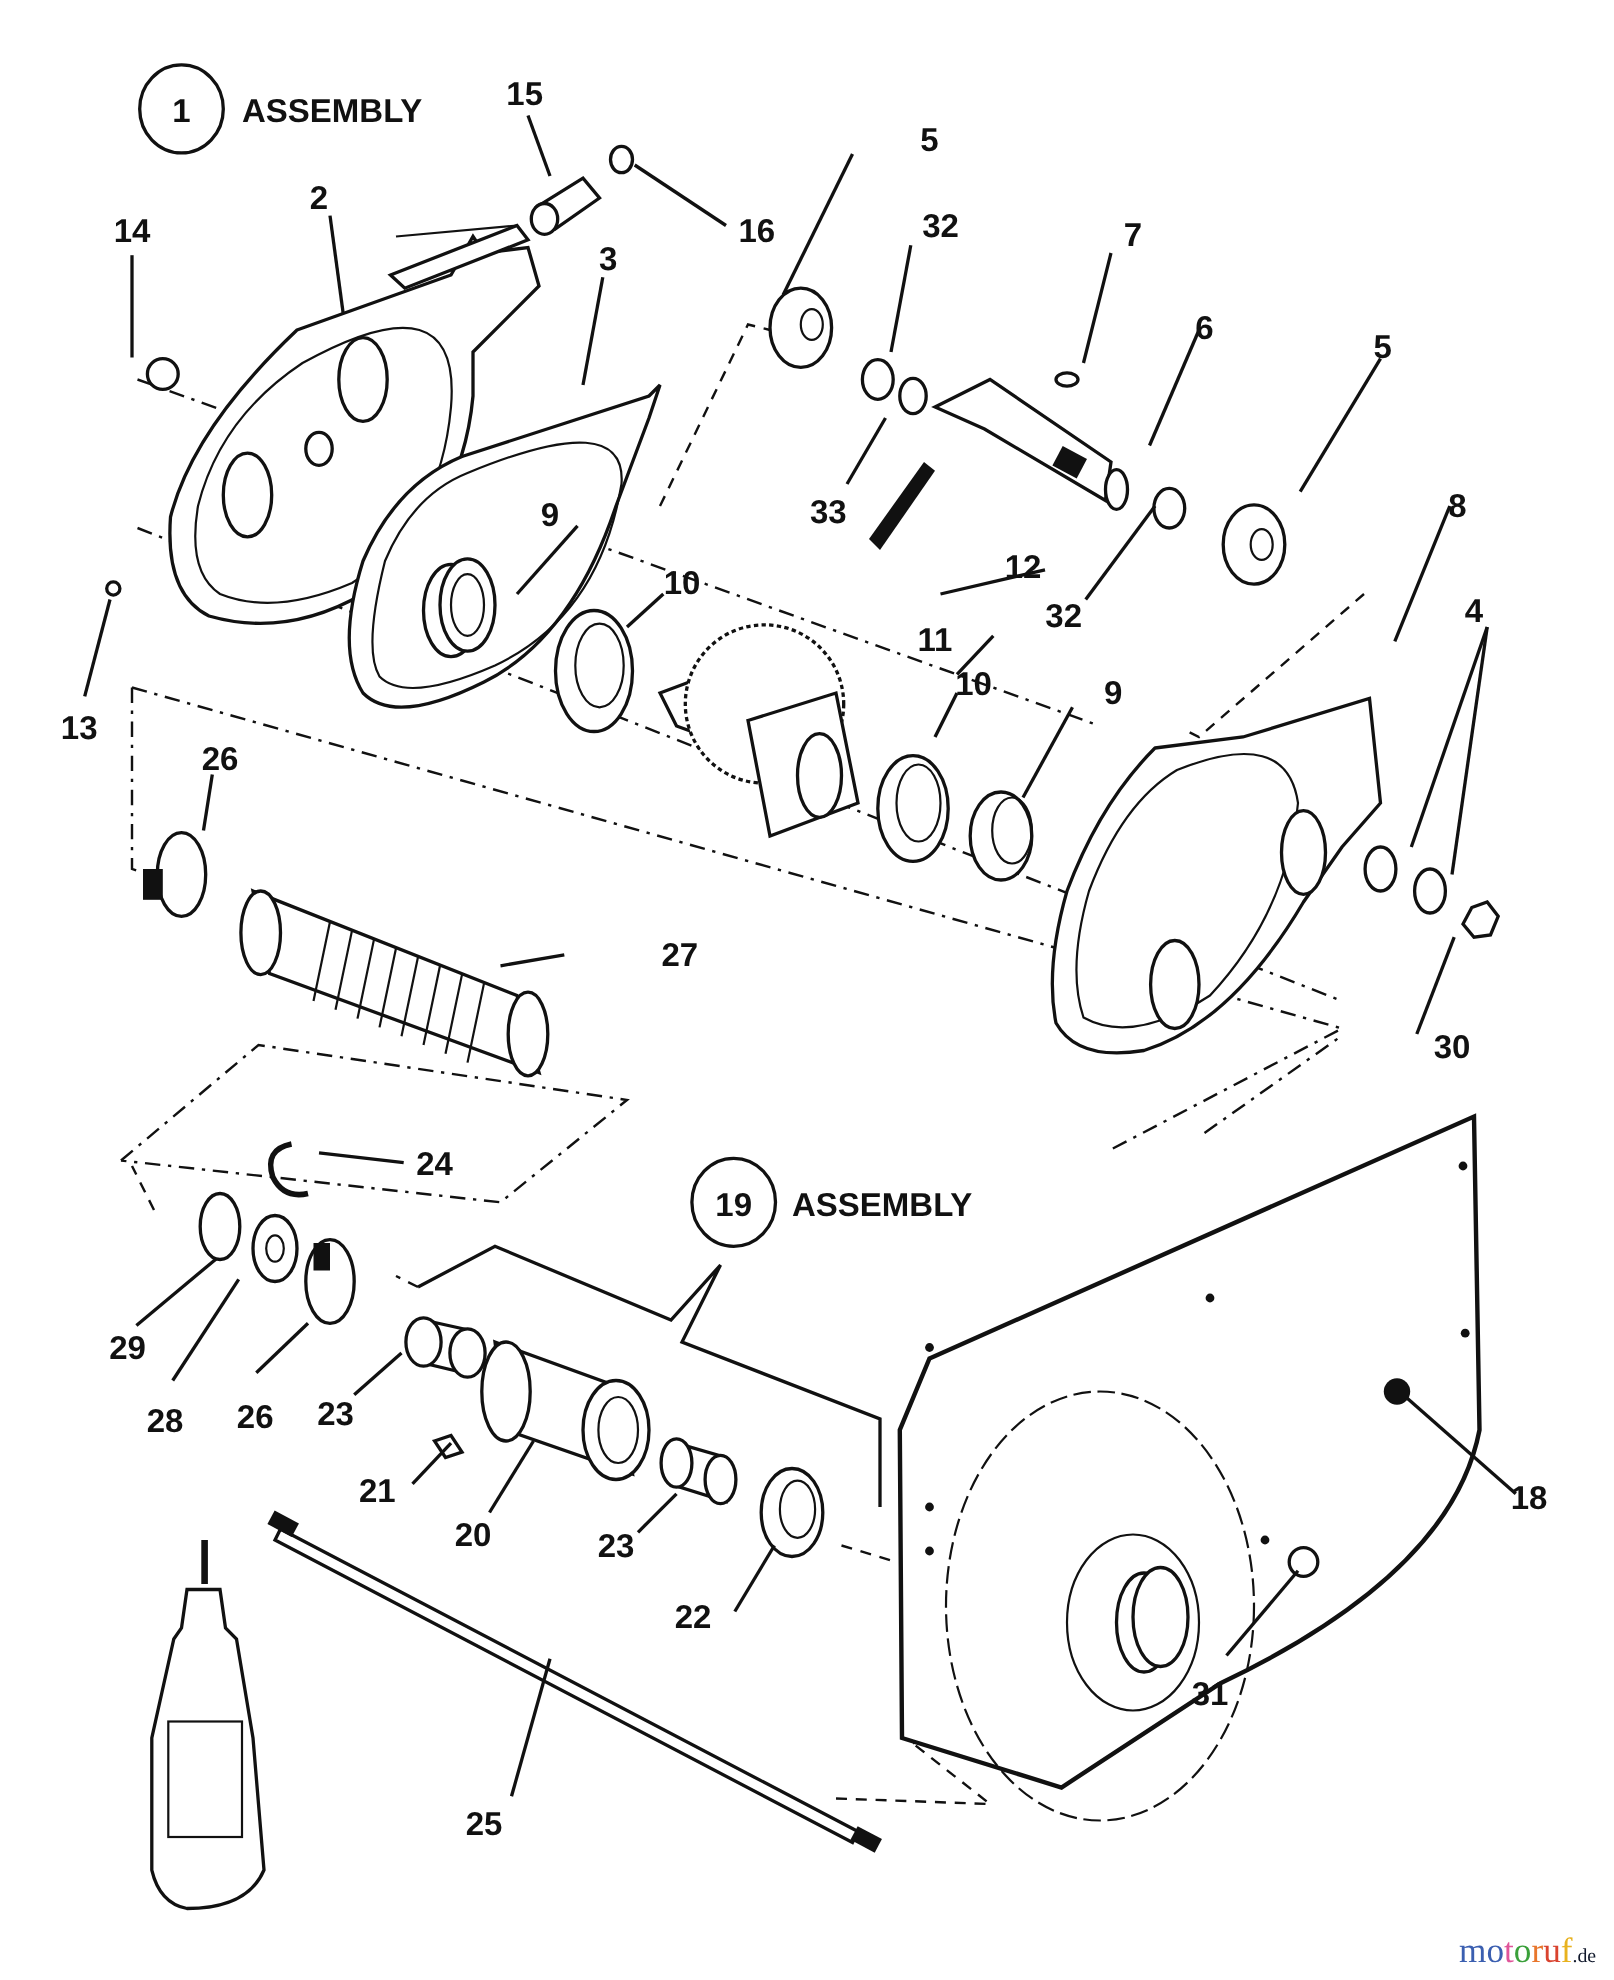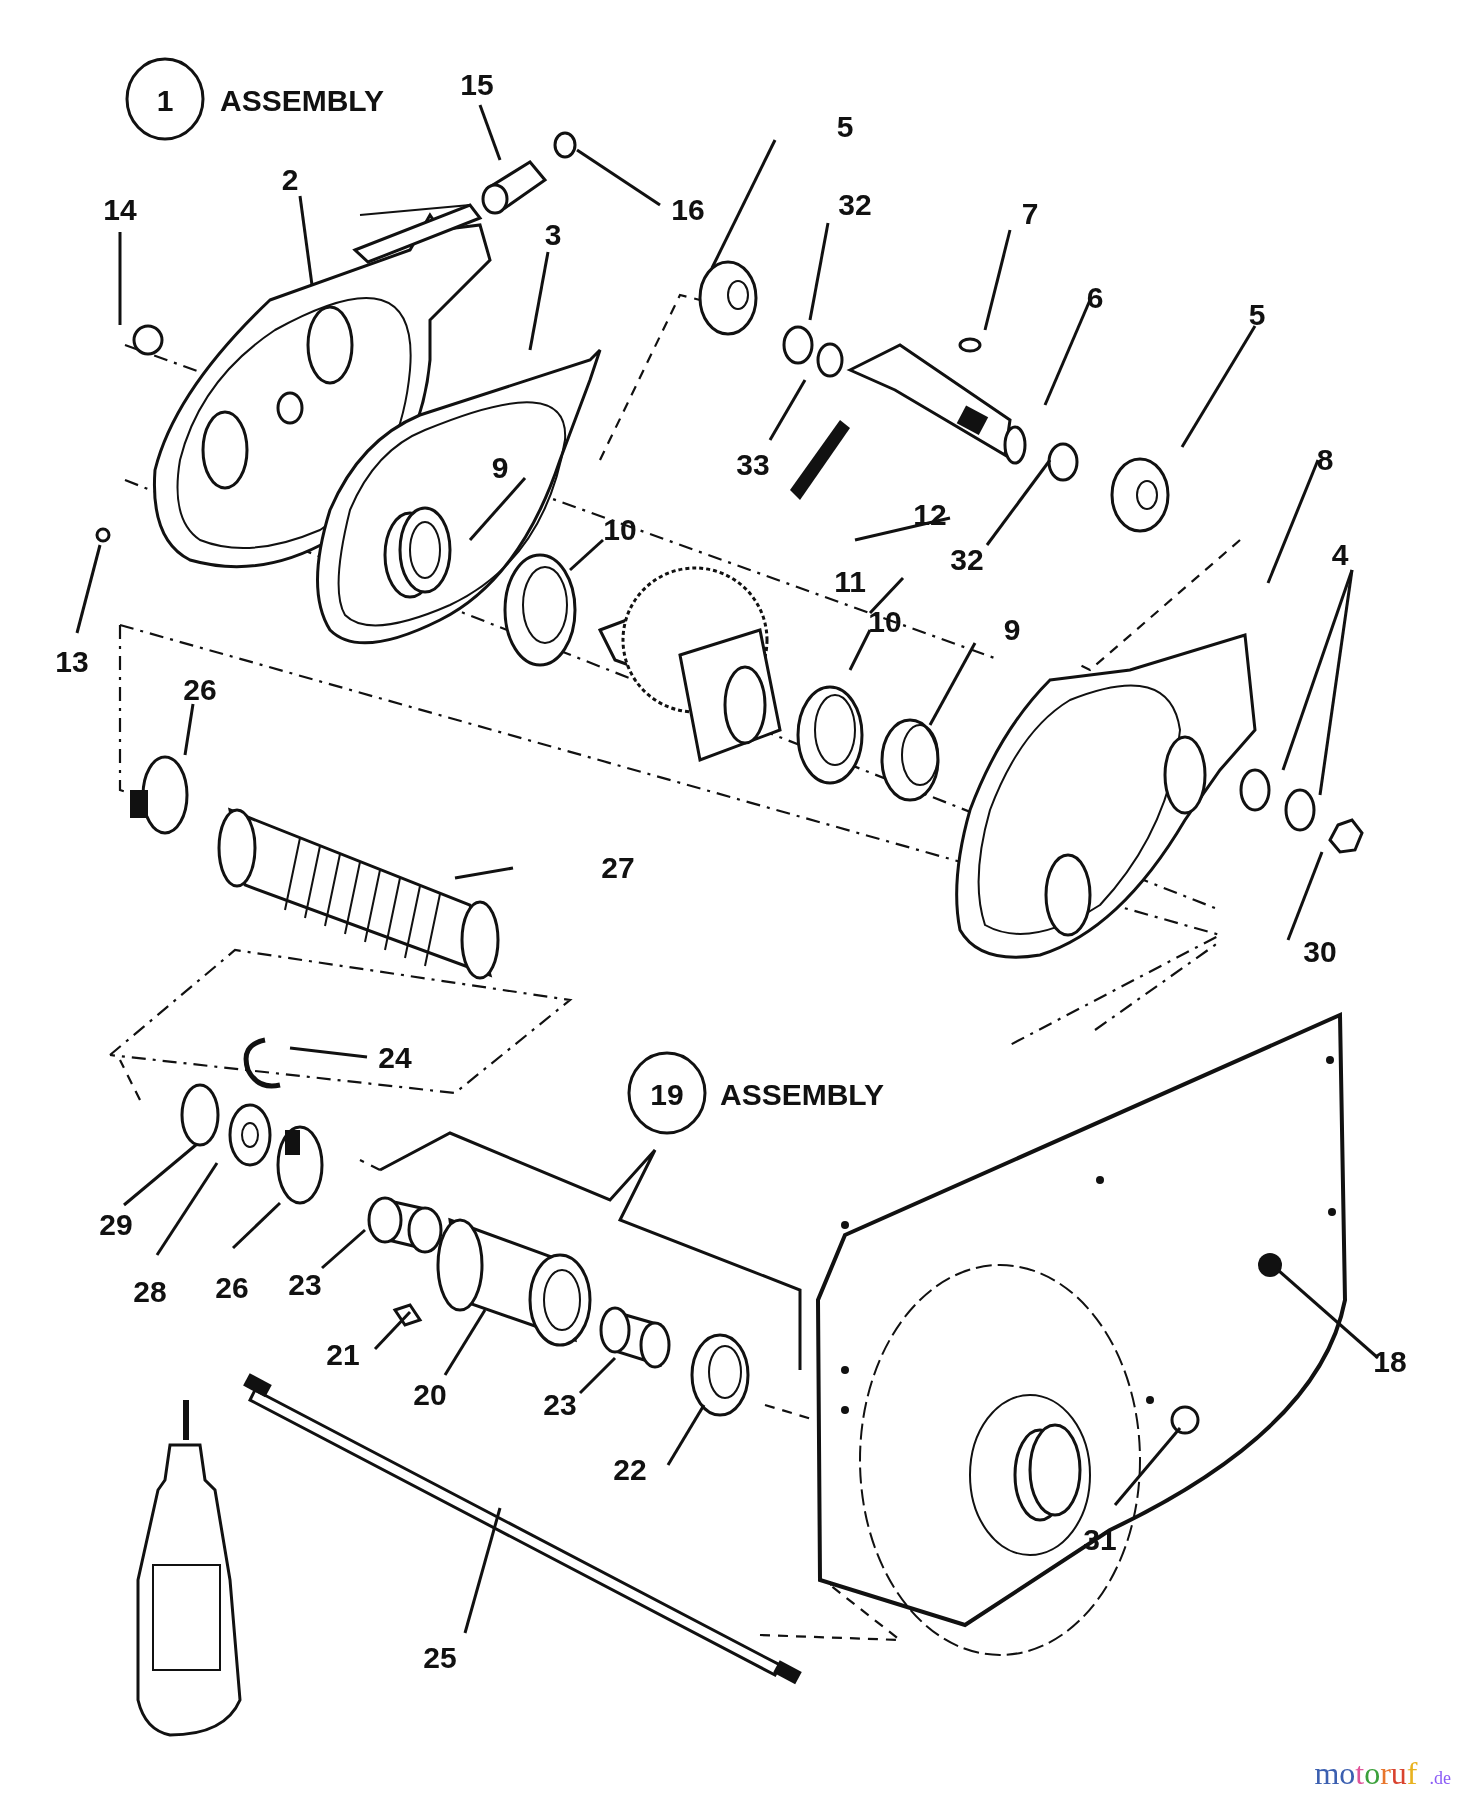--- a/index.html
+++ b/index.html
@@ -7,21 +7,21 @@
   #diagram { position: absolute; left: 0; top: 0; width: 1467px; height: 1800px; }
   .lbl { font-family: "Liberation Sans", sans-serif; font-weight: bold; font-size: 30px; fill: #111; }
   .asm { font-family: "Liberation Sans", sans-serif; font-weight: bold; font-size: 30px; fill: #111; }
   .part { fill: #fff; stroke: #111; stroke-width: 3; }
   .thin { fill: none; stroke: #111; stroke-width: 2; }
   .leader { stroke: #111; stroke-width: 3; fill: none; }
   .dash { fill: none; stroke: #111; stroke-width: 2.2; stroke-dasharray: 14 7 3 7; }
   .dash2 { fill: none; stroke: #111; stroke-width: 2.2; stroke-dasharray: 10 8; }
   .dark { fill: #111; }
   .watermark { position: absolute; right: 16px; bottom: 8px; font-family: "Liberation Serif", serif; font-size: 32px; letter-spacing: 0px; }
-  .watermark .de { font-size: 18px; color: #8b5cf6; margin-left: 12px; }
+  .watermark .de { font-size: 18px; color: #0f172a; }
 </style>
 </head>
 <body>
 
 <svg id="diagram" viewBox="0 0 1467 1800" xmlns="http://www.w3.org/2000/svg">
 
   <g>
     <ellipse cx="165" cy="99" rx="38" ry="40" class="thin" style="stroke-width:3"></ellipse>
     <text x="165" y="111" text-anchor="middle" class="asm">1</text>
     <text x="220" y="111" class="asm">ASSEMBLY</text>

